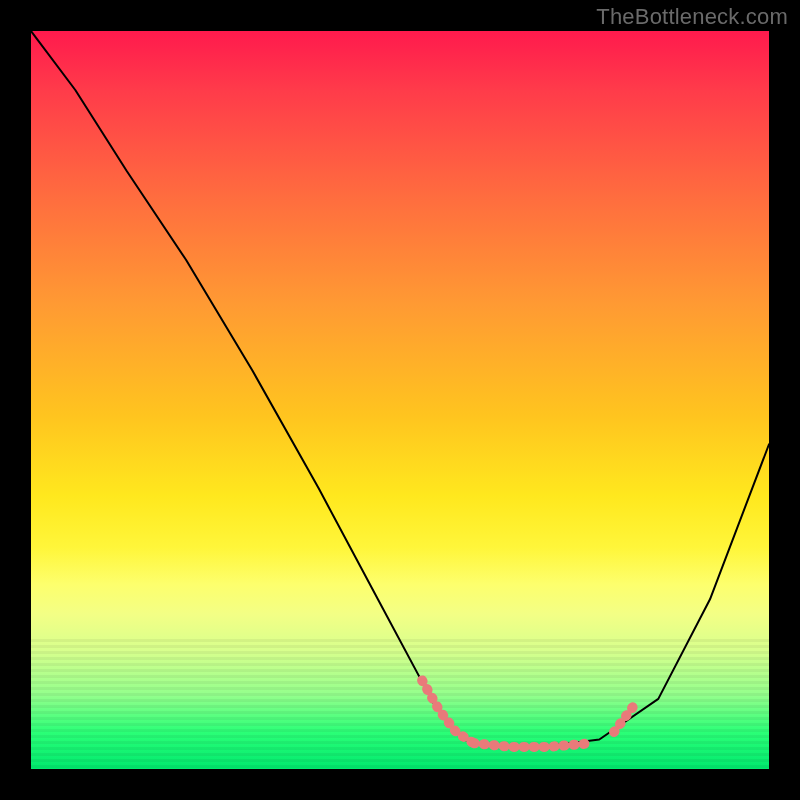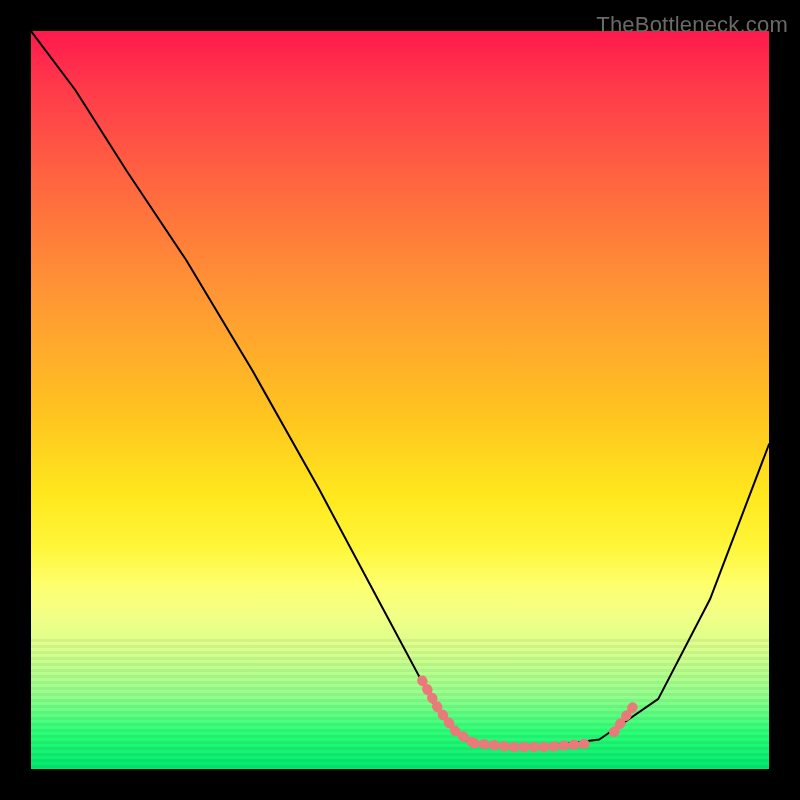--- a/index.html
+++ b/index.html
@@ -11,21 +11,21 @@
     overflow: hidden;
   }
   .frame {
     position: relative;
     width: 800px;
     height: 800px;
     background: #000;
   }
   .watermark {
     position: absolute;
-    top: 12px;
+    top: 4px;
     right: 12px;
     font-family: Arial, Helvetica, sans-serif;
     font-size: 22px;
     font-weight: 400;
     color: #6a6a6a;
     letter-spacing: 0.2px;
     z-index: 5;
   }
   .plot {
     position: absolute;

